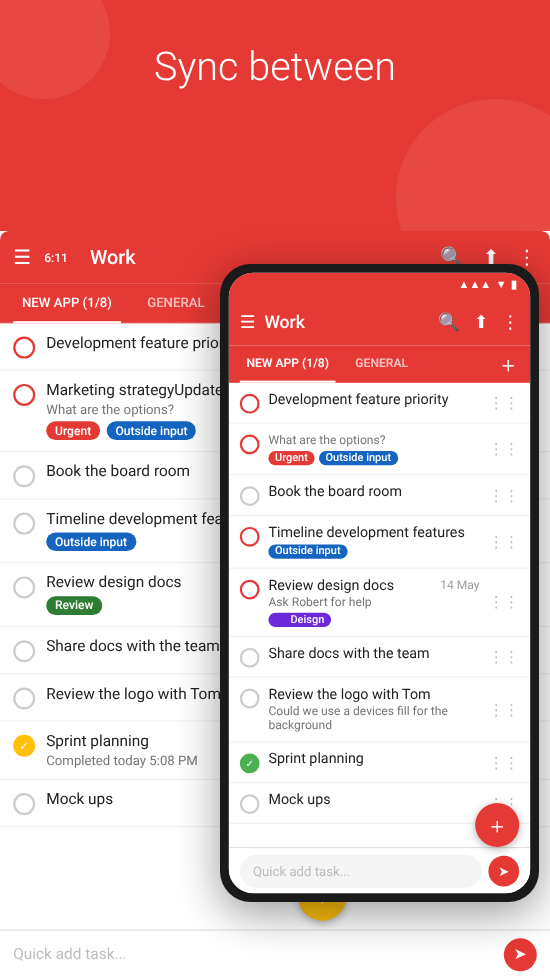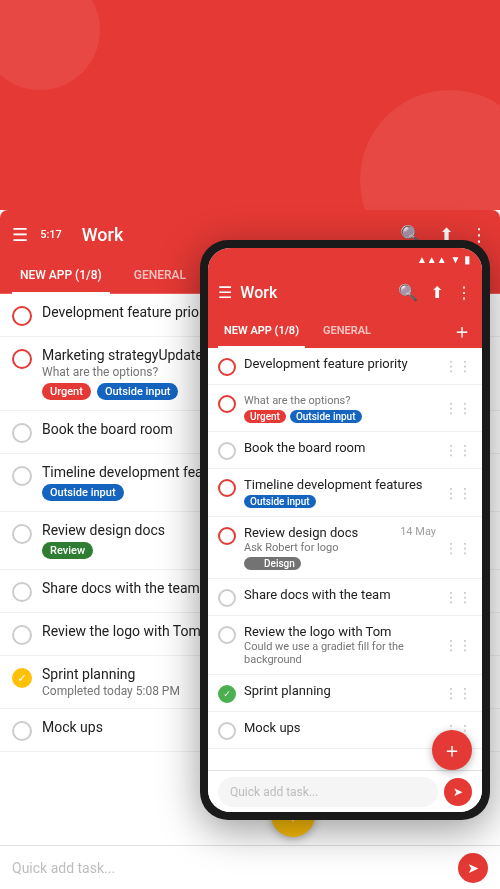--- a/index.html
+++ b/index.html
@@ -334,21 +334,21 @@
     }
     .phone-item-content { flex: 1; }
     .phone-item-title { font-size: 13px; color: #212121; }
     .phone-item-subtitle { font-size: 11px; color: #757575; margin-top: 1px; }
     .phone-item-meta { display: flex; justify-content: space-between; align-items: flex-start; }
     .phone-item-date { font-size: 11px; color: #9e9e9e; }
     .phone-item-tags { display: flex; gap: 4px; margin-top: 3px; flex-wrap: wrap; }
     .phone-tag { font-size: 10px; padding: 1px 6px; border-radius: 8px; color: white; font-weight: 500; }
     .phone-tag-urgent { background: #e53935; }
     .phone-tag-outside { background: #1565c0; }
-    .phone-tag-design { background: #737373; padding-left: 20px; }
+    .phone-tag-design { background: #6d28d9; padding-left: 20px; }
     .phone-drag { color: #bdbdbd; font-size: 14px; align-self: center; }
 
     .phone-quick-add {
       height: 42px;
       background: white;
       border-top: 1px solid #e0e0e0;
       display: flex;
       align-items: center;
       padding: 0 10px;
       gap: 6px;
@@ -409,31 +409,31 @@
       z-index: 5;
     }
   </style>
 </head>
 <body>
 
 <div class="hero">
   <div class="hero-circle-tl"></div>
   <div class="hero-circle-br"></div>
   <div class="hero-title">
-    <br>
+    <span>Sync between</span><br>
   </div>
 </div>
 
 <div class="device-area">
 
   <div class="tablet">
 
     <div class="tablet-topbar">
       <span class="icon-white">☰</span>
-      <span class="tablet-status">5:17</span>
+      <span class="tablet-status">6:11</span>
       <span class="tablet-title">Work</span>
       <div class="tablet-icons">
         <span class="icon-white">🔍</span>
         <span class="icon-white">⬆</span>
         <span class="icon-white">⋮</span>
       </div>
     </div>
 
     <div class="tablet-tabs">
       <div class="tab-item">NEW APP (1/8)</div>
@@ -605,41 +605,41 @@
           <div class="phone-drag">⋮⋮</div>
         </div>
 
         <div class="phone-list-item">
           <div class="phone-circle red"></div>
           <div class="phone-item-content">
             <div class="phone-item-meta">
               <div class="phone-item-title">Review design docs</div>
               <div class="phone-item-date">14 May</div>
             </div>
-            <div class="phone-item-subtitle">Ask Robert for logo</div>
+            <div class="phone-item-subtitle">Ask Robert for help</div>
             <div class="phone-item-tags">
               <span class="phone-tag phone-tag-design">Deisgn</span>
             </div>
           </div>
           <div class="phone-drag">⋮⋮</div>
         </div>
 
         <div class="phone-list-item">
           <div class="phone-circle"></div>
           <div class="phone-item-content">
             <div class="phone-item-title">Share docs with the team</div>
           </div>
           <div class="phone-drag">⋮⋮</div>
         </div>
 
         <div class="phone-list-item">
           <div class="phone-circle"></div>
           <div class="phone-item-content">
             <div class="phone-item-title">Review the logo with Tom</div>
-            <div class="phone-item-subtitle">Could we use a gradiet fill for the background</div>
+            <div class="phone-item-subtitle">Could we use a devices fill for the background</div>
           </div>
           <div class="phone-drag">⋮⋮</div>
         </div>
 
         <div class="phone-list-item">
           <div class="phone-circle checked">✓</div>
           <div class="phone-item-content">
             <div class="phone-item-title">Sprint planning</div>
           </div>
           <div class="phone-drag">⋮⋮</div>

